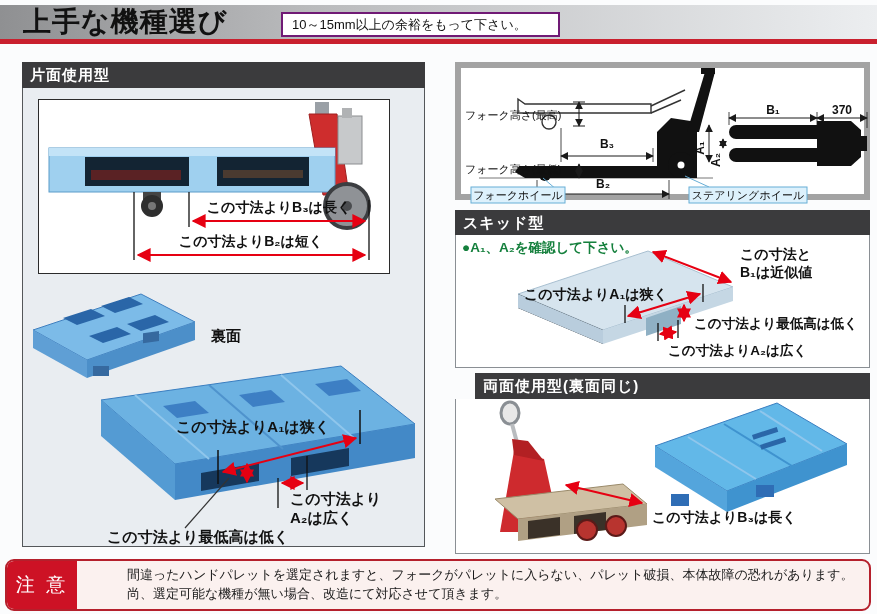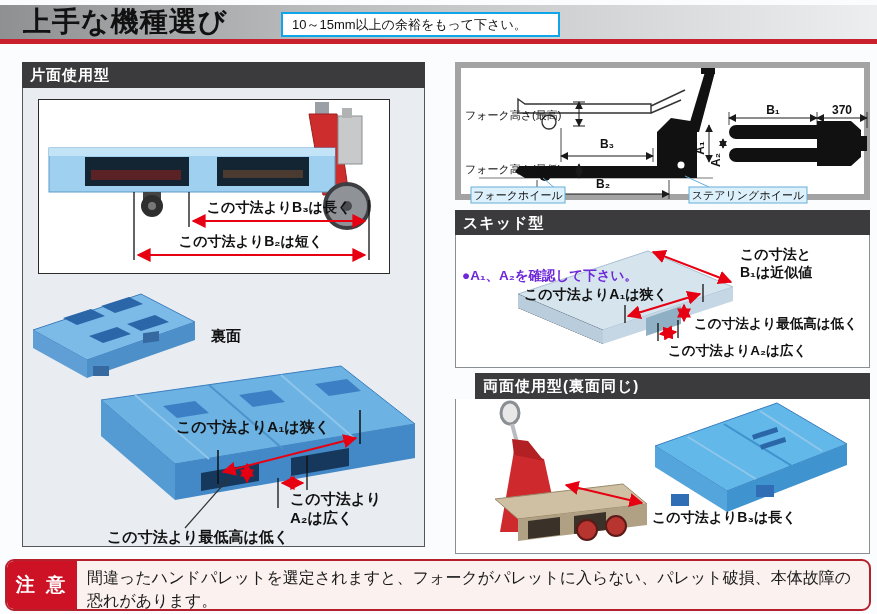--- a/index.html
+++ b/index.html
@@ -6,48 +6,48 @@
   html,body { background:#fff; }
   body { font-family:"Liberation Sans", sans-serif; }
   .page { position:relative; width:877px; height:614px; background:#fbfcfd; overflow:hidden; }
 
   
   .title-band { position:absolute; left:0; top:5px; width:877px; height:34px;
     background:linear-gradient(90deg,#8f9092 0%,#b9babc 35%,#eceef0 100%); }
   .title-band h1 { font-size:28px; font-weight:bold; color:#111; line-height:34px; padding-left:23px; letter-spacing:1px; }
   .red-rule { position:absolute; left:0; top:39px; width:877px; height:5px; background:#c9202e; }
   .note-box { position:absolute; left:281px; top:12px; width:279px; height:25px; background:#fff;
-    border:2px solid #0ea5e9; font-size:13px; color:#111; line-height:21px; padding-left:9px; }
+    border:2px solid #701a75; font-size:13px; color:#111; line-height:21px; padding-left:9px; }
 
   
   .panel { position:absolute; }
   .panel-header { height:26px; background:#3b3b3d; color:#fff; font-size:15px; font-weight:bold;
     line-height:26px; padding-left:8px; letter-spacing:1px; }
   .panel-body { position:absolute; left:0; right:0; bottom:0; border:1px solid #54575a; border-top:none; }
 
   .panel-single { left:22px; top:62px; width:403px; height:485px; }
   .panel-single .panel-body { top:26px; background:#e9edf1; }
   .photo-box { position:absolute; left:15px; top:11px; width:352px; height:175px; background:#fff; border:1px solid #2b2b2b; }
 
   .diagram-box { position:absolute; left:455px; top:62px; width:415px; height:138px; background:#fff; border:6px solid #a3a3a3; }
 
   .panel-skid { left:455px; top:210px; width:415px; height:158px; }
   .panel-skid .panel-header { height:25px; line-height:25px; }
   .panel-skid .panel-body { top:25px; background:#fff; border-color:#8a8f94; }
-  .skid-bullet { position:absolute; left:6px; top:4px; font-size:13.5px; font-weight:bold; color:#6d28d9; z-index:2;margin-top:28px; }
+  .skid-bullet { position:absolute; left:6px; top:4px; font-size:13.5px; font-weight:bold; color:#15803d; z-index:2; }
 
   .panel-double { left:455px; top:373px; width:415px; height:181px;padding-left:20px; }
   .panel-double .panel-body { top:26px; background:#fff; border-color:#8a8f94; }
 
   
   .caution { position:absolute; left:5px; top:559px; width:866px; height:52px; background:#fbf1ef;
     border:2px solid #b5202c; border-radius:9px; display:flex; overflow:hidden; }
-  .caution-label { width:70px; background:#cd1225; color:#fff; font-size:19px; font-weight:bold;
+  .caution-label { width:70px; background:#cd1225; color:#fff; font-size:19px; font-weight:normal;
     display:flex; align-items:center; justify-content:center; letter-spacing:3px; border-radius:6px 0 0 6px; }
-  .caution-text { flex:1; padding:5px 10px; font-size:16px; color:#1a1a1a; line-height:1.45; }
+  .caution-text { flex:1; padding:5px 10px; font-size:13px; color:#1a1a1a; line-height:1.45;margin-left:40px; }
 
   svg { display:block; }
   svg text { font-family:"Liberation Sans", sans-serif; fill:#111; }
   .anno { font-weight:bold; font-size:15px; }
   .anno14 { font-weight:bold; font-size:14px; }
   .anno13 { font-weight:bold; font-size:13.5px; }
   .dim { font-size:12px; font-weight:bold; }
   .lbl11 { font-size:11px; }
 </style>
 </head>

